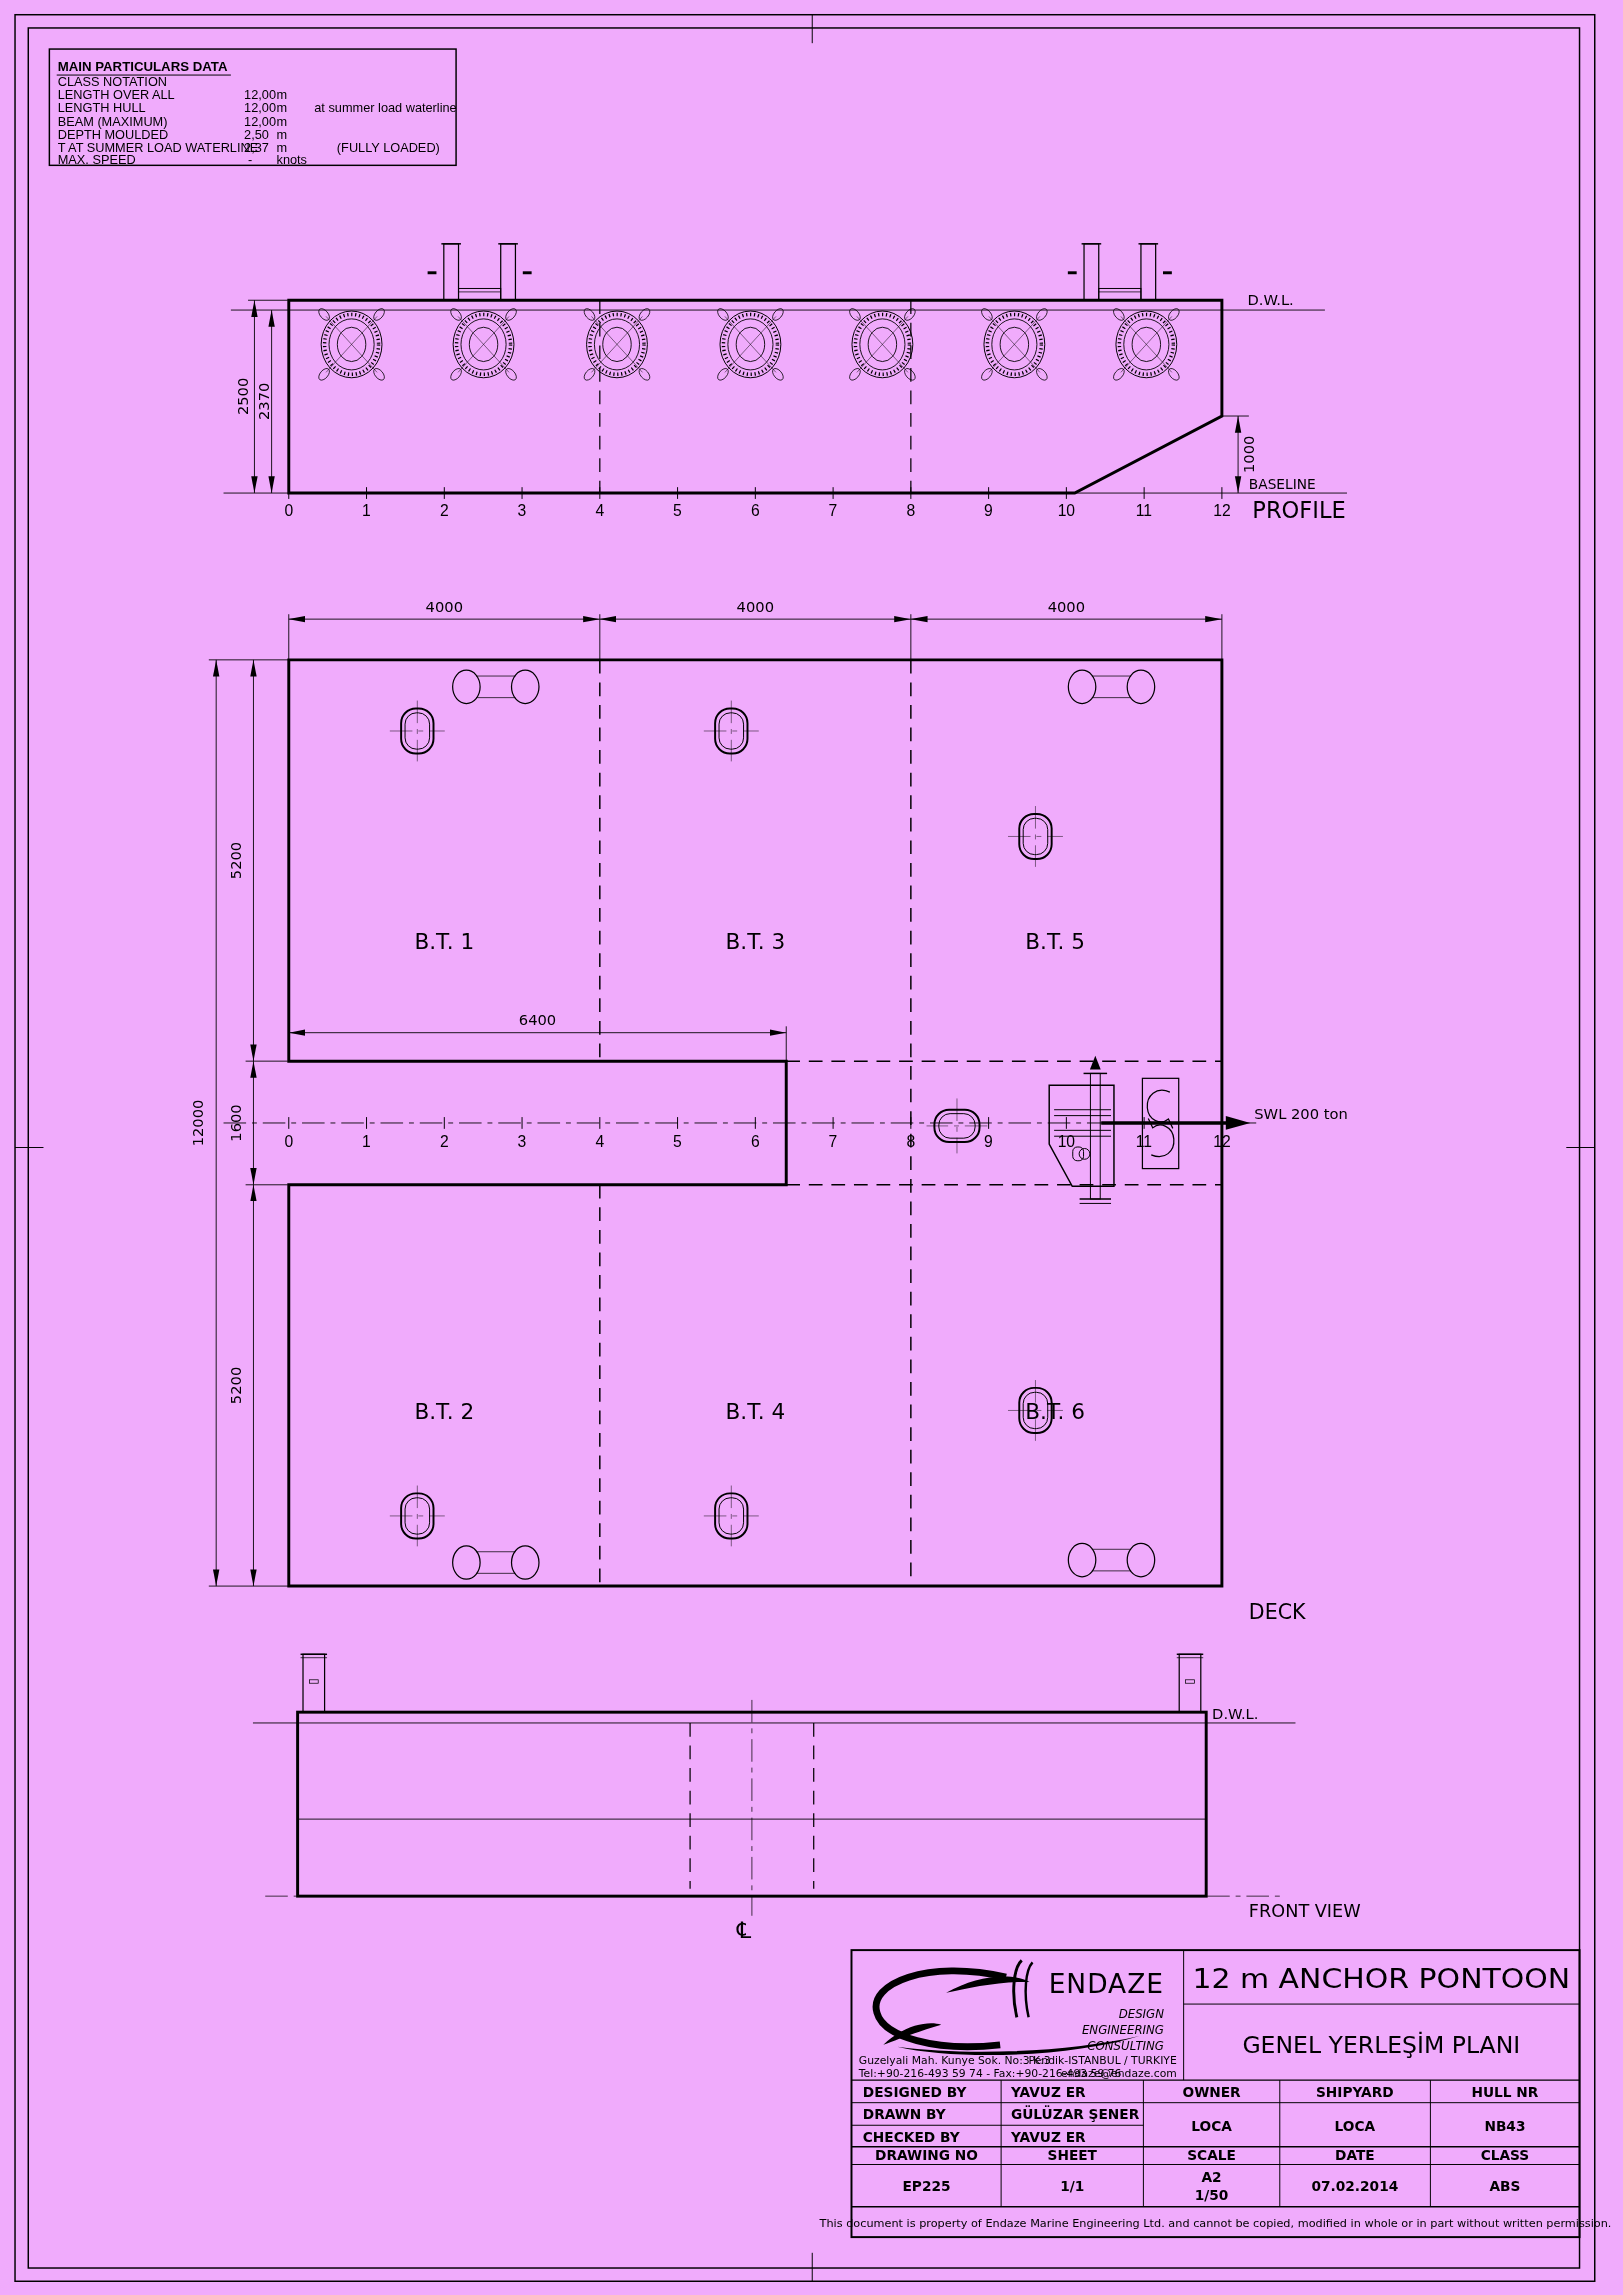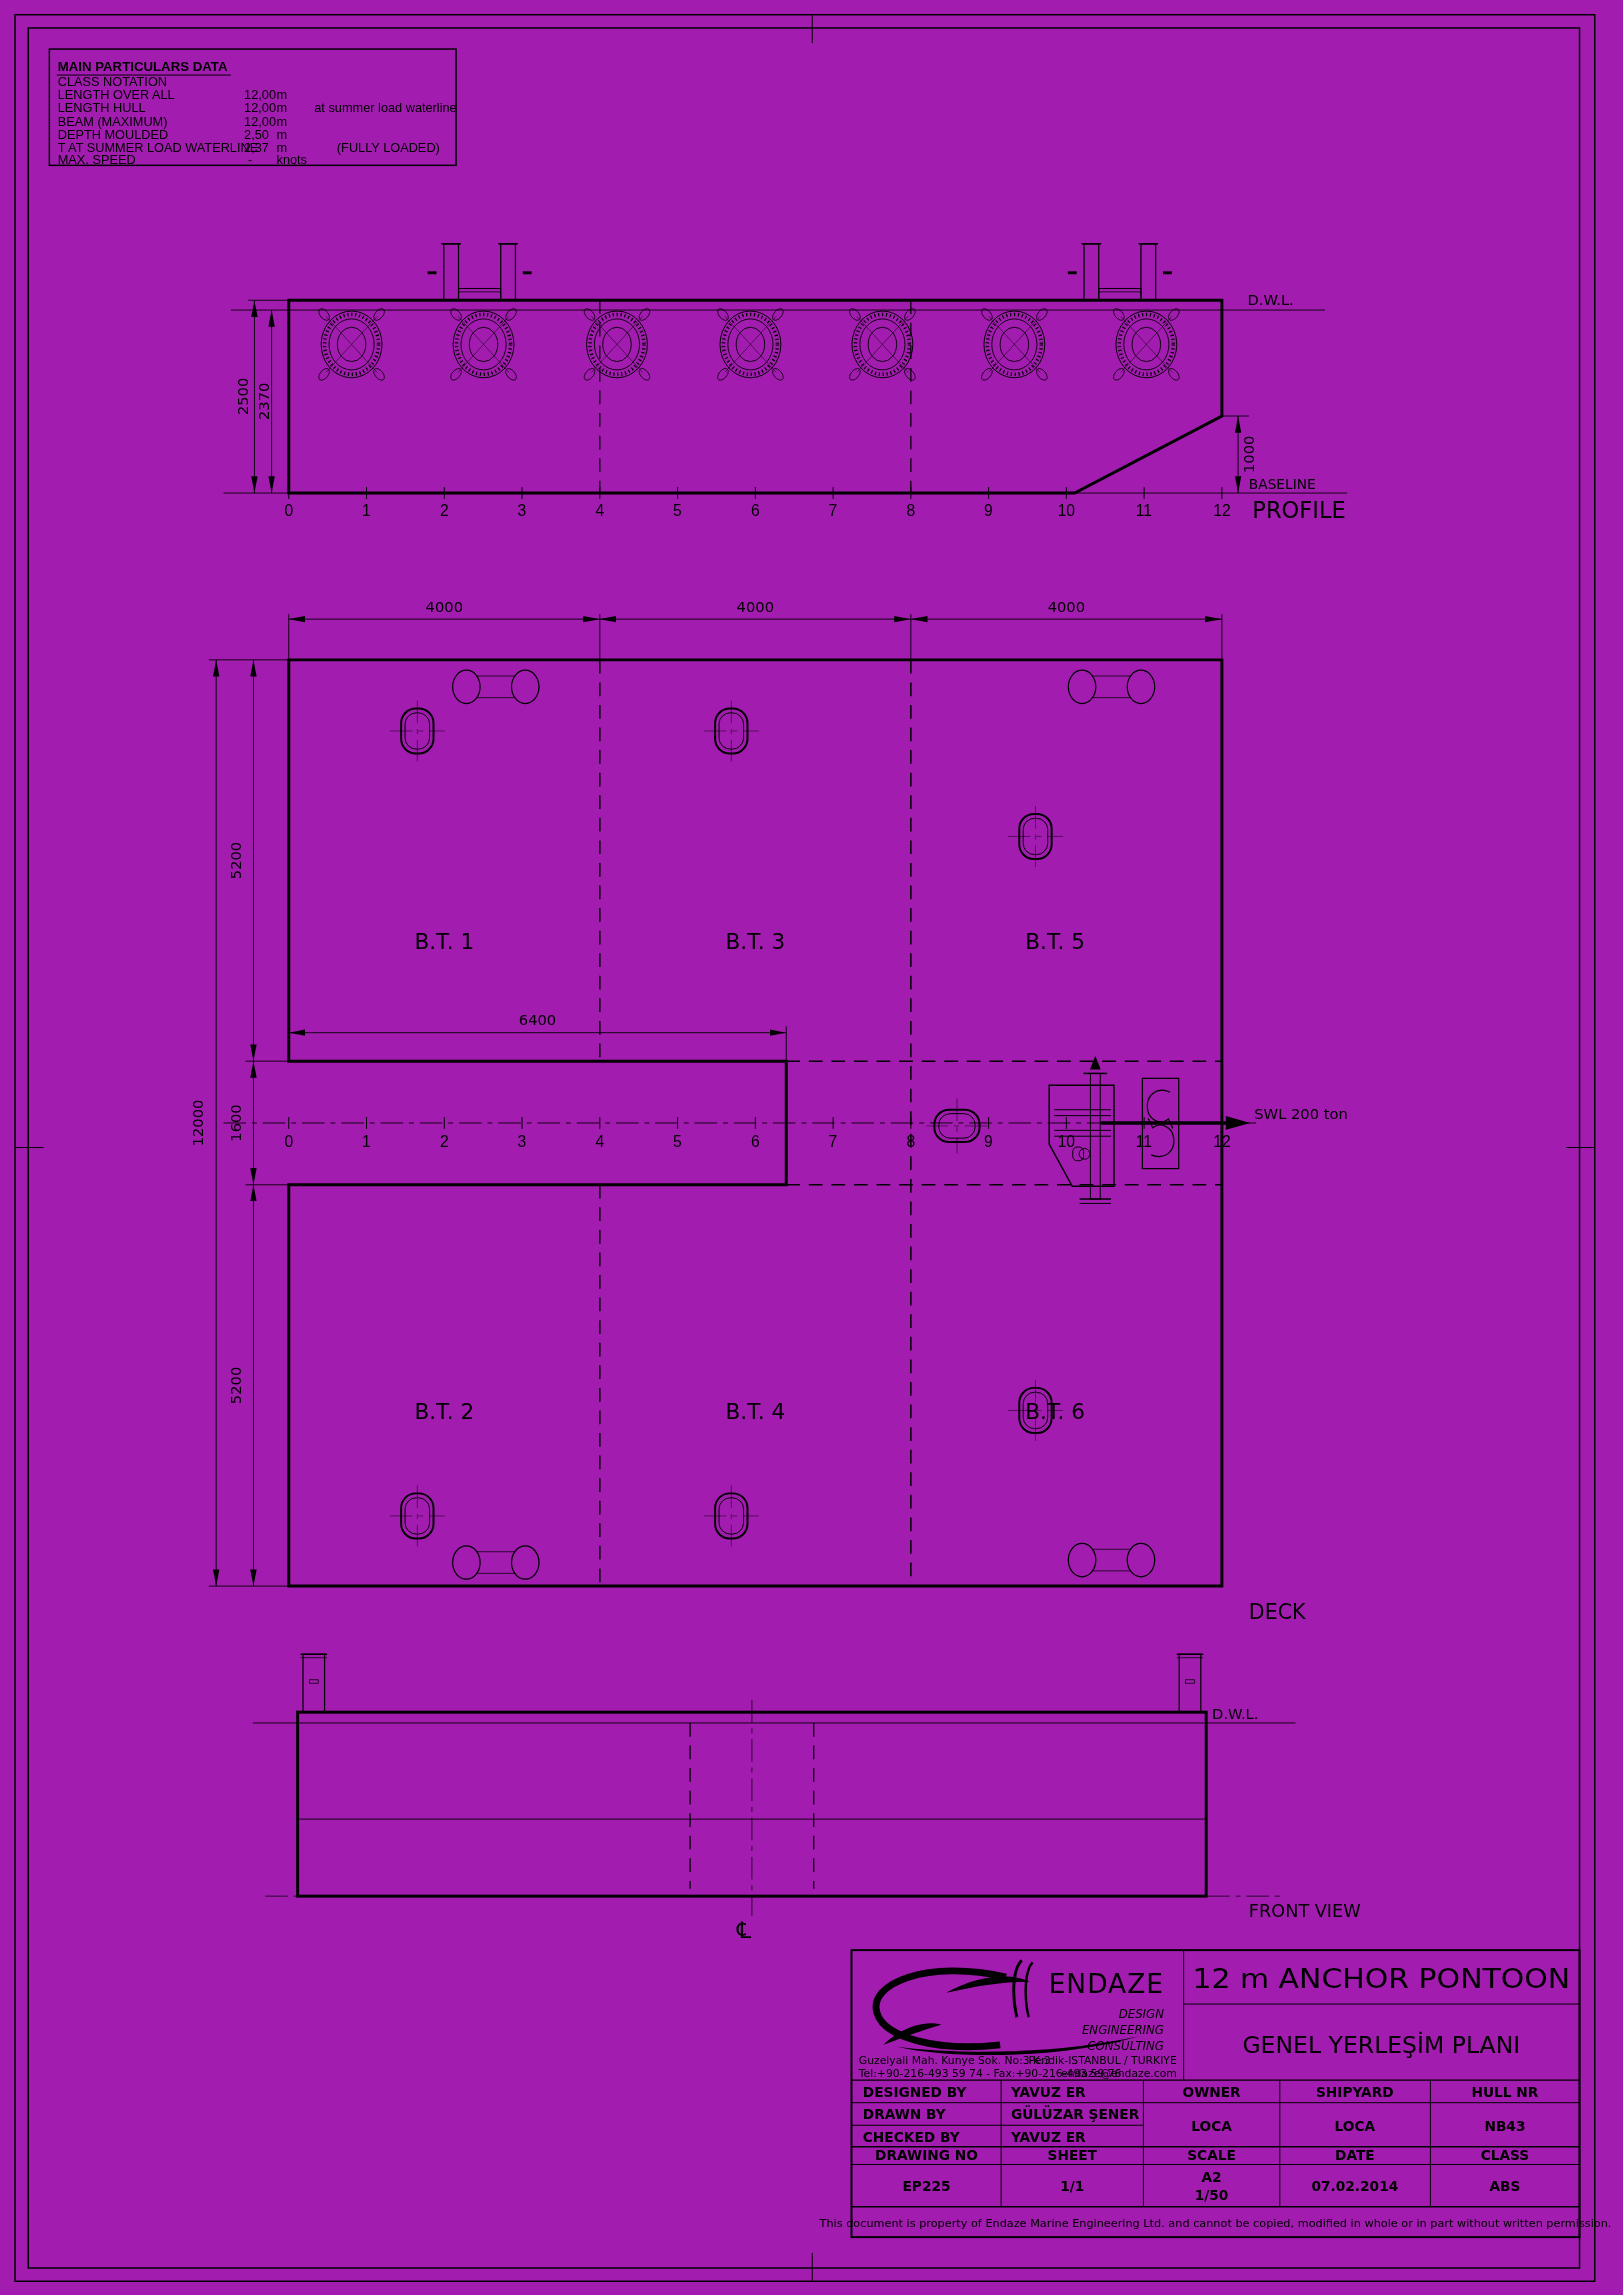--- a/index.html
+++ b/index.html
@@ -1,16 +1,16 @@
 <!DOCTYPE html>
 <html style="font-size:7.9px"><head>
 <meta charset="utf-8">
 <style>
   html,body{margin:0;padding:0;background:#ffffff;}
-  .sheet{position:relative;width:1624px;height:2295px;background:#a21caf;overflow:hidden;}
+  .sheet{position:relative;width:1624px;height:2295px;background:#f0abfc;overflow:hidden;}
   svg{position:absolute;left:0;top:0;}
   svg text{font-family:"Liberation Sans",sans-serif;fill:#000;}
   .cad{font-family:"DejaVu Sans","Liberation Sans",sans-serif;}
   .s1{stroke:#000;stroke-width:1;fill:none}
   .s15{stroke:#000;stroke-width:1.5;fill:none}
   .s18{stroke:#000;stroke-width:1.8;fill:none}
   .s2{stroke:#000;stroke-width:2;fill:none}
   .s25{stroke:#000;stroke-width:2.5;fill:none}
   .s3{stroke:#000;stroke-width:3;fill:none}
   .s4{stroke:#000;stroke-width:4;fill:none}

